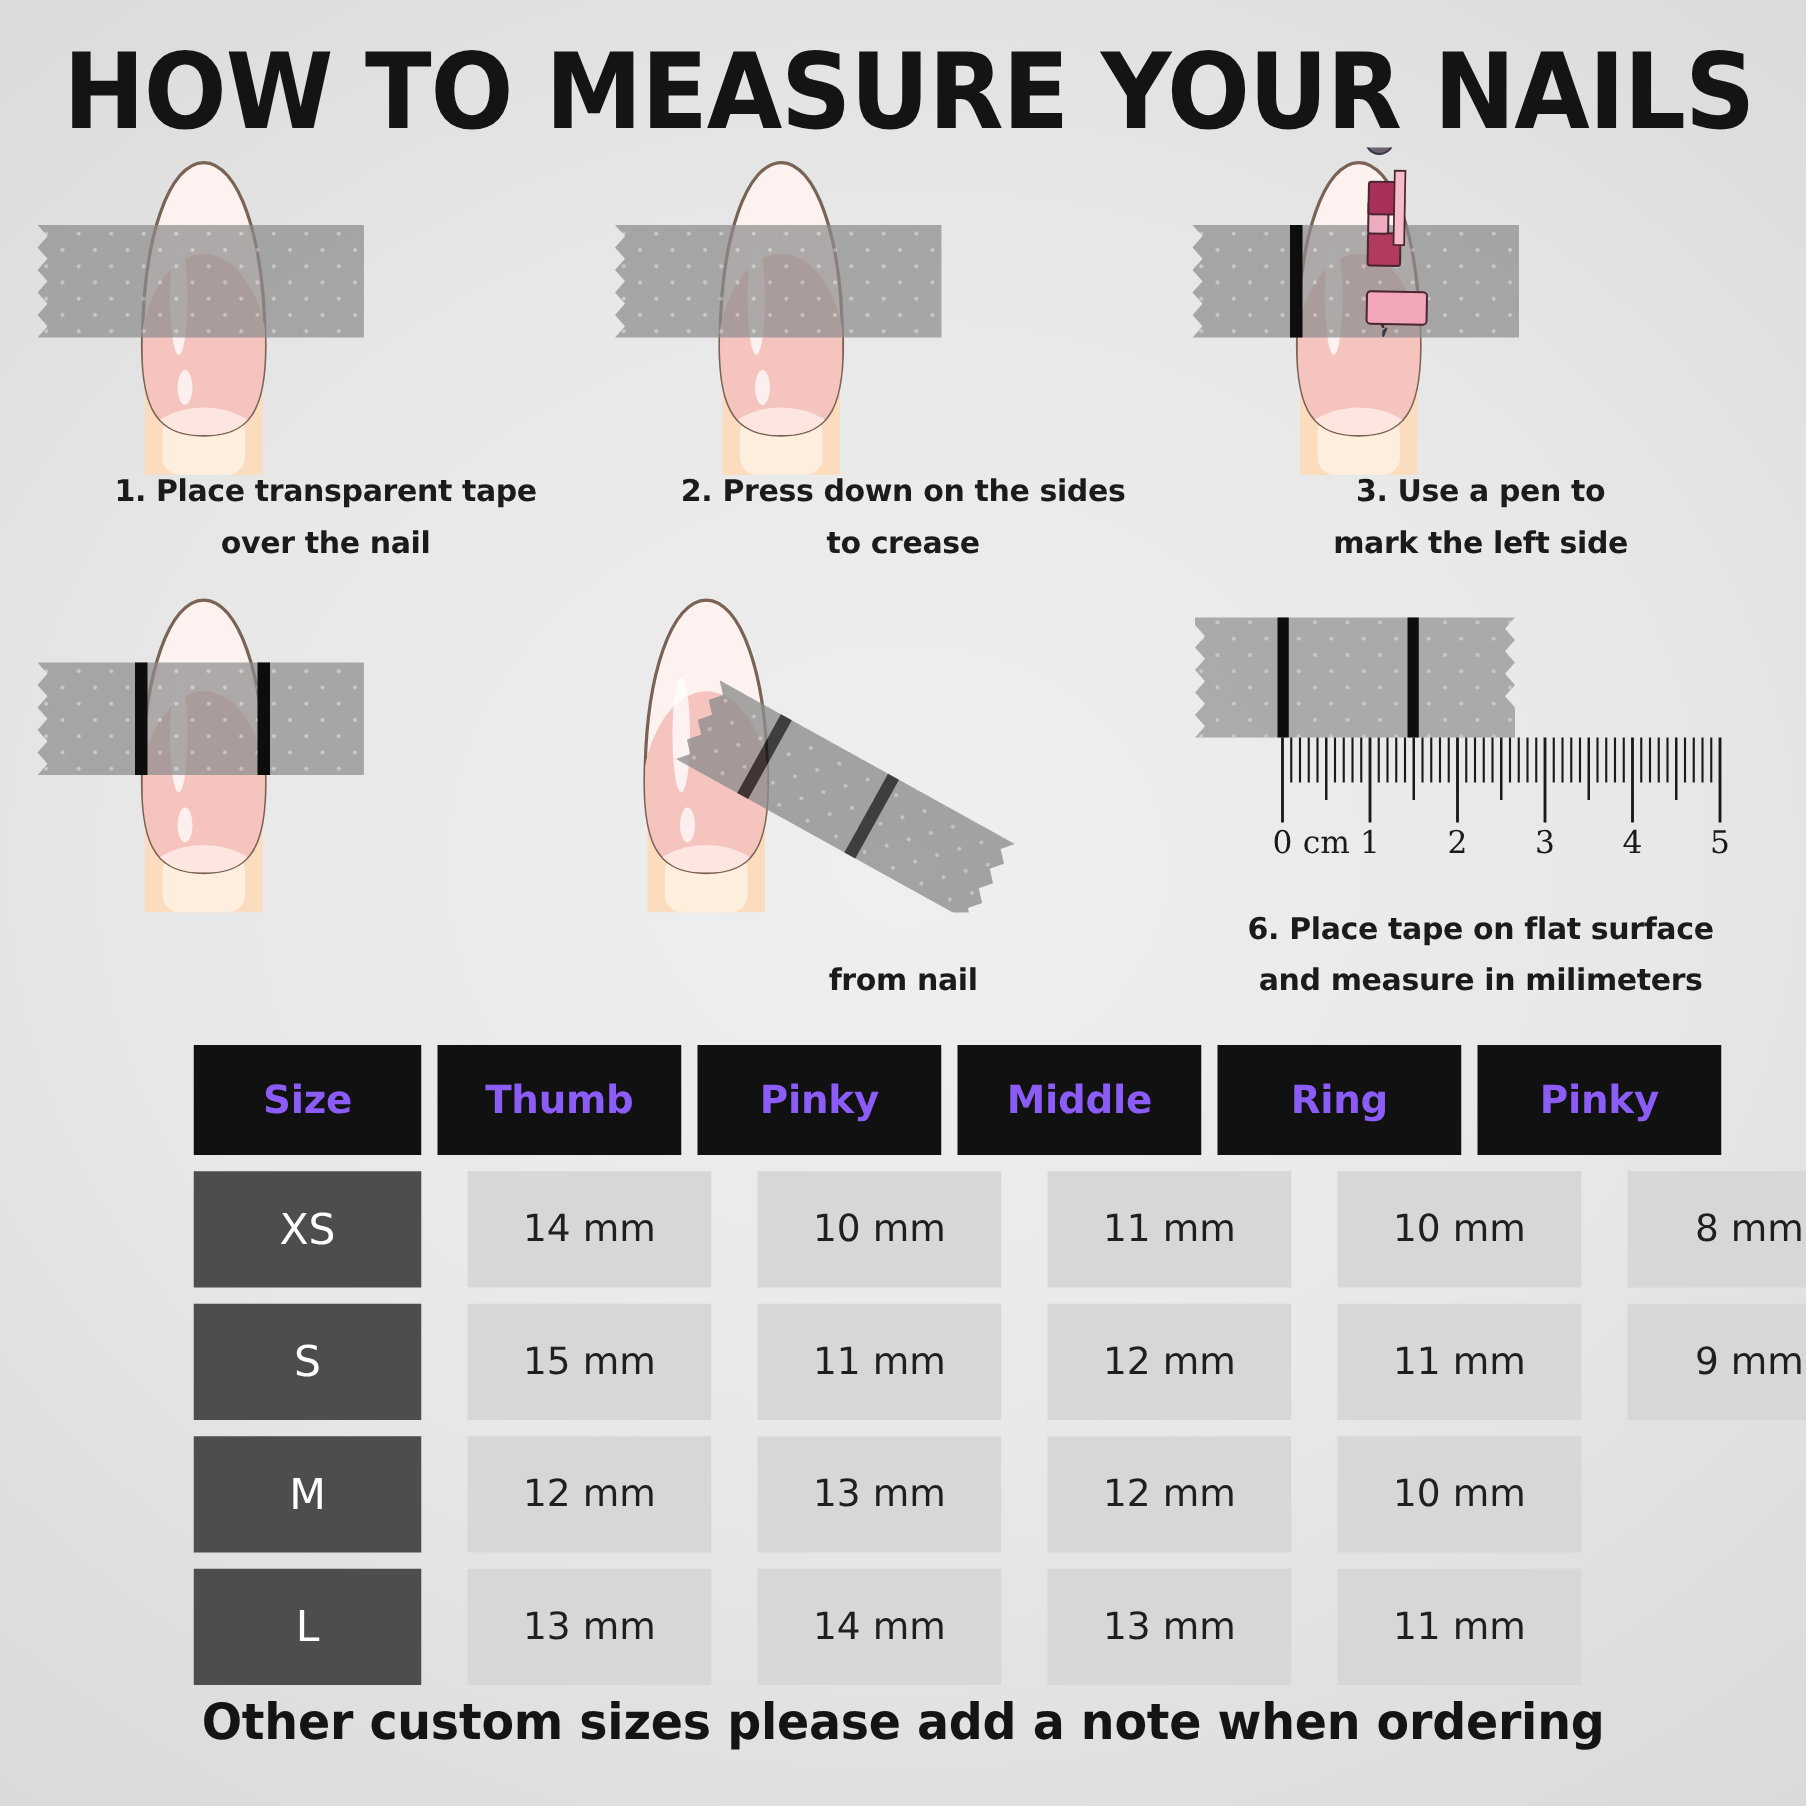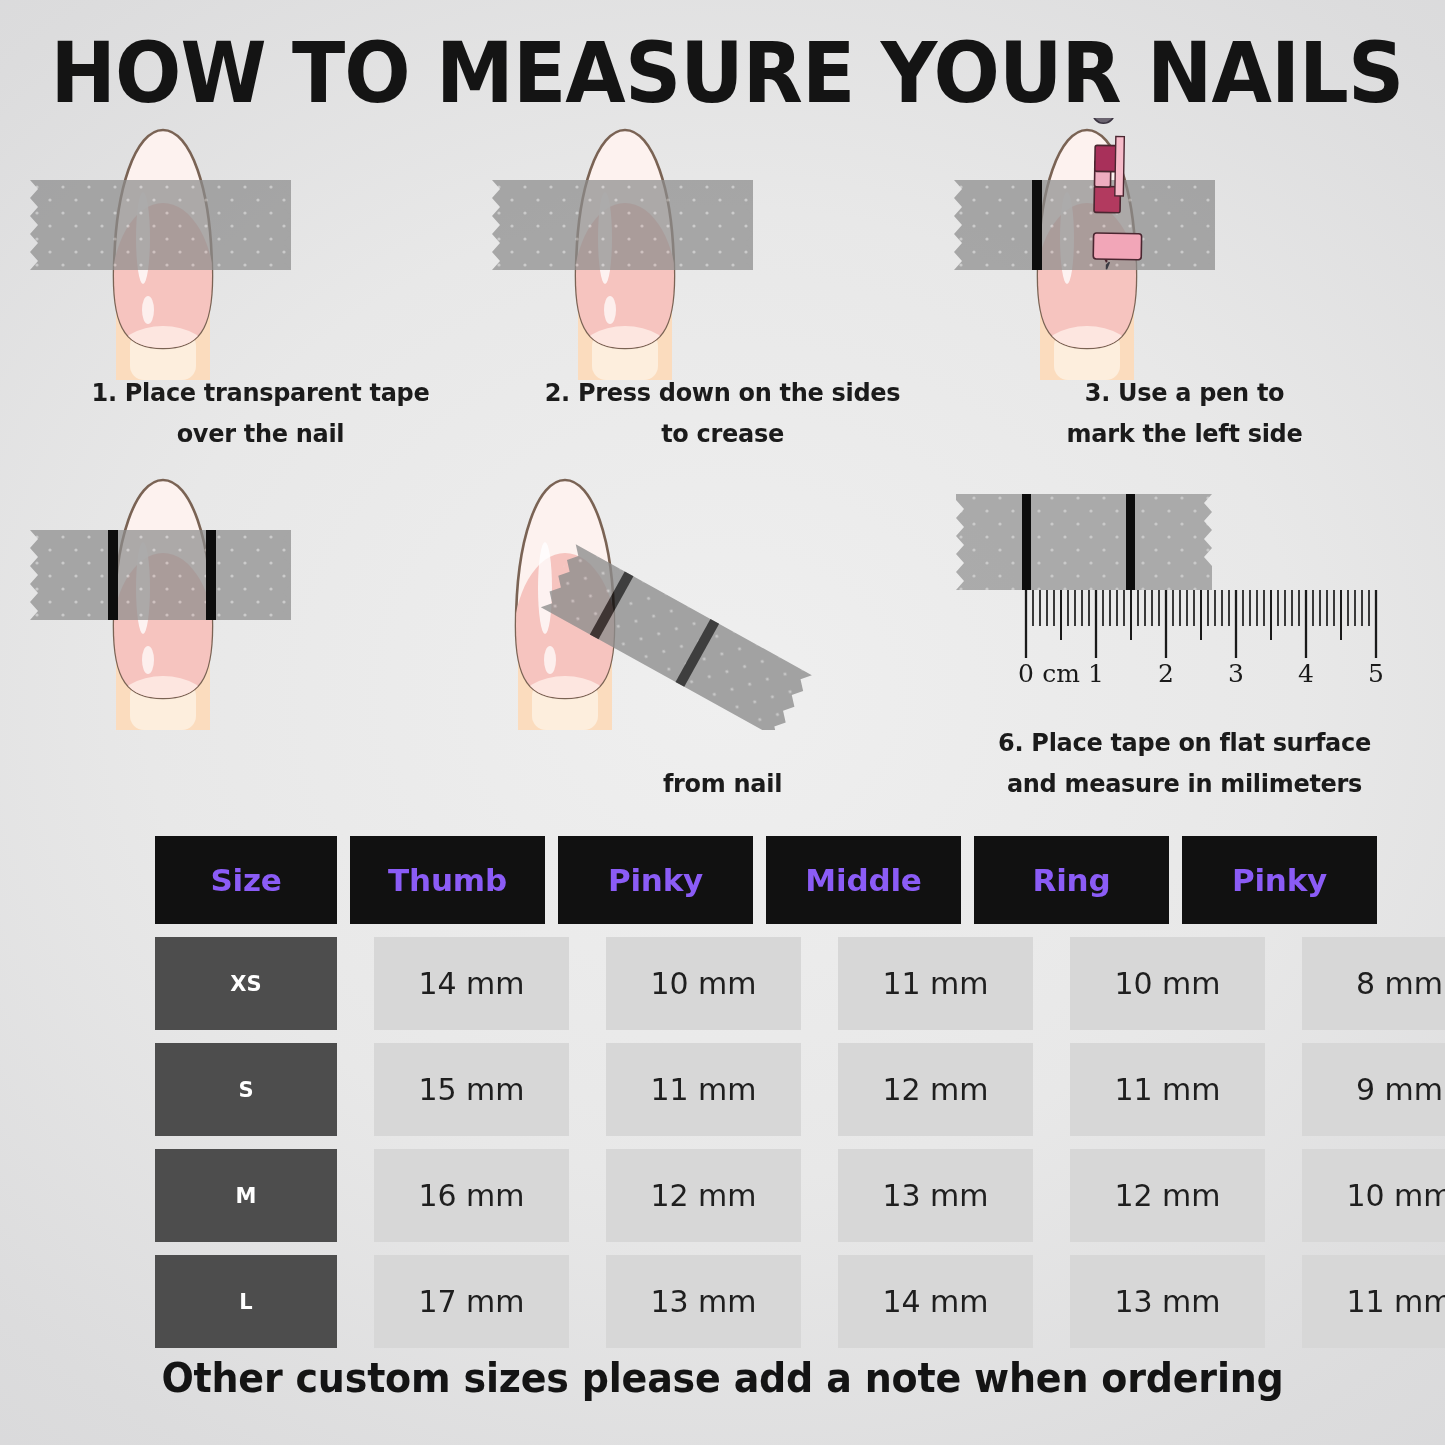--- a/index.html
+++ b/index.html
@@ -48,21 +48,21 @@
   .th{
     background:#111111;color:#8b5cf6;
     font-family:"DejaVu Sans", sans-serif;
     font-weight:700;font-size:31px;
     display:flex;align-items:center;justify-content:center;
     height:88px;letter-spacing:-0.2px;
   }
   .sz{
     background:#4d4d4d;color:#ffffff;
     font-family:"DejaVu Sans", sans-serif;
-    font-weight:700;font-size:21px;
+    font-weight:400;font-size:34px;
     display:flex;align-items:center;justify-content:center;
     height:93px;
   }
   .val{
     background:#d7d7d7;color:#1f1f1f;
     font-family:"DejaVu Sans", sans-serif;
     font-weight:400;font-size:30px;
     display:flex;align-items:center;justify-content:center;
     height:93px;
     margin-left:24px;
@@ -386,30 +386,28 @@
       <div class="sz col0">S</div>
       <div class="val colN">15 mm</div>
       <div class="val colN">11 mm</div>
       <div class="val colN">12 mm</div>
       <div class="val colN">11 mm</div>
       <div class="val colN">9 mm</div>
     </div>
 
     <div class="trow">
       <div class="sz col0">M</div>
-      <div class="val colN">16 mm</div>
       <div class="val colN">12 mm</div>
       <div class="val colN">13 mm</div>
       <div class="val colN">12 mm</div>
       <div class="val colN">10 mm</div>
     </div>
 
     <div class="trow">
       <div class="sz col0">L</div>
-      <div class="val colN">17 mm</div>
       <div class="val colN">13 mm</div>
       <div class="val colN">14 mm</div>
       <div class="val colN">13 mm</div>
       <div class="val colN">11 mm</div>
     </div>
   </div>
 
   <div class="footer">Other custom sizes please add a note when ordering</div>
 
 </div>

